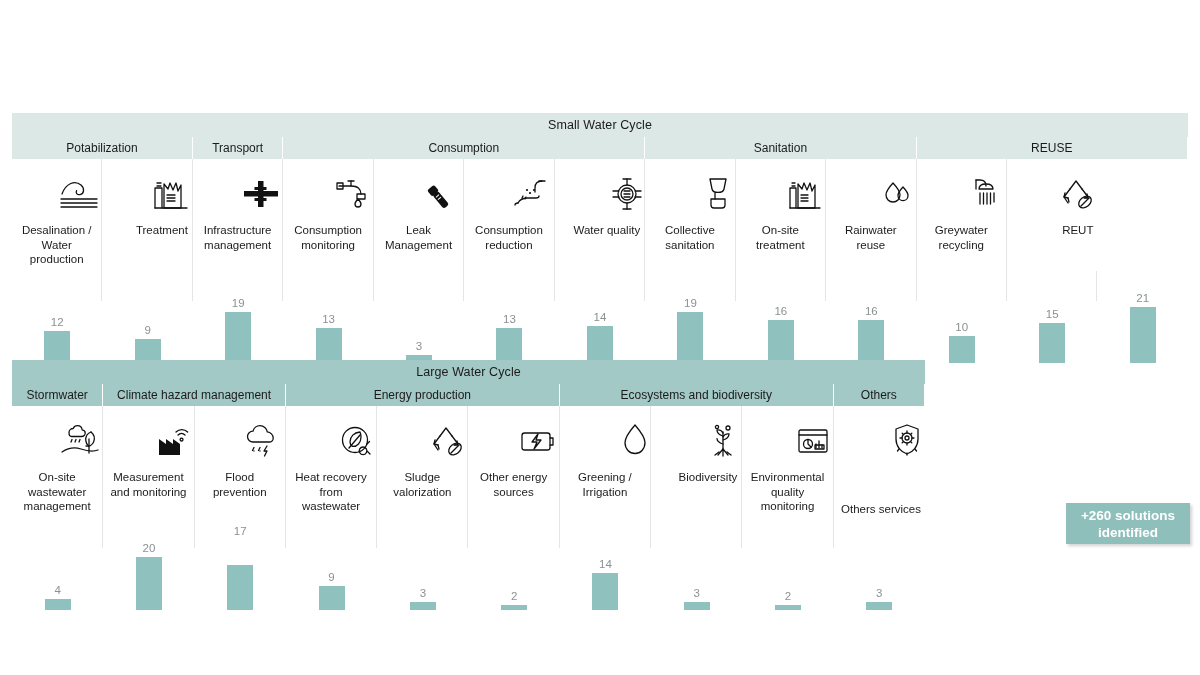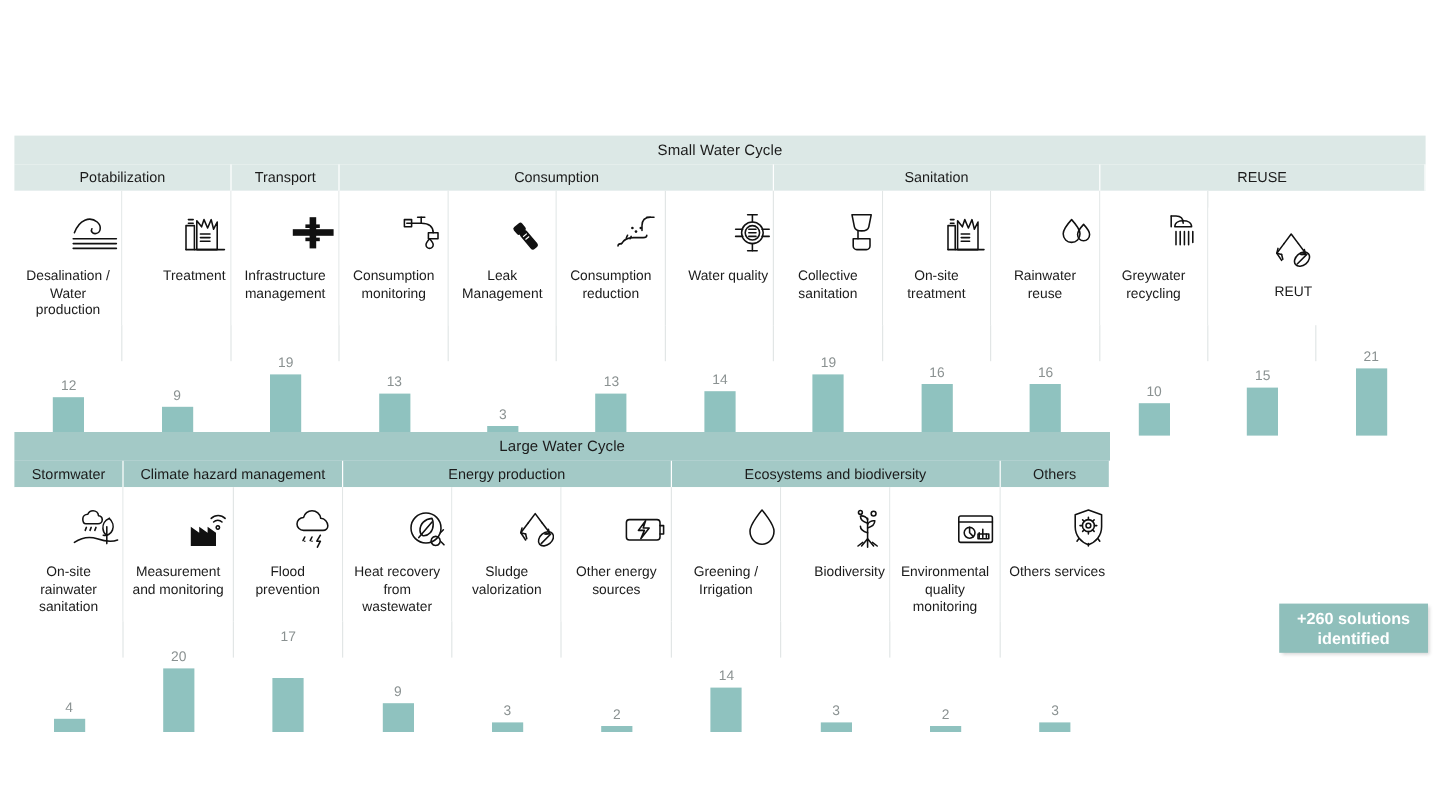--- a/index.html
+++ b/index.html
@@ -239,21 +239,21 @@
           <div class="icon">
             <svg width="38" height="36" viewBox="0 0 38 36">
               <path fill="none" stroke="#111" stroke-width="1.3" stroke-linecap="round" stroke-linejoin="round" d="M8 4v9"></path>
               <path fill="none" stroke="#111" stroke-width="1.3" stroke-linecap="round" stroke-linejoin="round" d="M8 4h4c4 0 6 2.4 6 6"></path>
               <path fill="none" stroke="#111" stroke-width="1.3" stroke-linecap="round" stroke-linejoin="round" d="M11 13c0-3.6 3.6-5 7-5s7 1.4 7 5z"></path>
               <path fill="none" stroke="#111" stroke-width="1.3" stroke-linecap="round" stroke-linejoin="round" d="M12 17v11M15.5 17v11M19 17v11M22.5 17v11M26 17v9"></path>
             </svg>
           </div>
           <div class="label">Greywater recycling</div>
         </div>
-        <div class="card" style="width: 90.4615px; height: 112px; margin-top: 14px;">
+        <div class="card" style="width: 90.4615px; height: 112px;">
           <div class="icon">
             <svg width="40" height="36" viewBox="0 0 40 36">
               <path fill="none" stroke="#111" stroke-width="1.3" stroke-linecap="round" stroke-linejoin="round" d="M13 13l6-8 6 8"></path>
               <path fill="none" stroke="#111" stroke-width="1.3" stroke-linecap="round" stroke-linejoin="round" d="M25 13l6 8-3 1"></path>
               <path fill="none" stroke="#111" stroke-width="1.3" stroke-linecap="round" stroke-linejoin="round" d="M13 13l-6 8 4 6"></path>
               <path fill="none" stroke="#111" stroke-width="1.3" stroke-linecap="round" stroke-linejoin="round" d="M8 17l-1 4 4 1"></path>
               <path fill="none" stroke="#111" stroke-width="1.3" stroke-linecap="round" stroke-linejoin="round" d="M30 18l1 4-4 0"></path>
               <path fill="none" stroke="#111" stroke-width="1.3" stroke-linecap="round" stroke-linejoin="round" d="M12 26l-1-4"></path>
               <ellipse cx="28" cy="26" rx="7" ry="5" transform="rotate(-40 28 26)" fill="none" stroke="#111" stroke-width="1.3" stroke-linecap="round" stroke-linejoin="round"></ellipse>
               <path fill="none" stroke="#111" stroke-width="1.3" stroke-linecap="round" stroke-linejoin="round" d="M24 30l8-8"></path>
@@ -344,21 +344,21 @@
           <div class="icon">
             <svg width="44" height="34" viewBox="0 0 44 34">
               <path fill="none" stroke="#111" stroke-width="1.3" stroke-linecap="round" stroke-linejoin="round" d="M11 8.5c0-2.3 1.9-4 4.2-4 .7-1.8 2.4-2.9 4.3-2.9 2.4 0 4.4 1.8 4.6 4.2 1.8.2 3.1 1.6 3.1 3.3 0 1.9-1.6 3.4-3.5 3.4H13.6C11.9 12.5 11 10.8 11 8.5z"></path>
               <path fill="none" stroke="#111" stroke-width="1.3" stroke-linecap="round" stroke-linejoin="round" d="M14 15.5l-1 2.5M18 15.5l-1 2.5M22 15.5l-1 2.5"></path>
               <path fill="none" stroke="#111" stroke-width="1.3" stroke-linecap="round" stroke-linejoin="round" d="M33 8c3 2.5 4 6.5 2.7 9.8-1.3 3.3-4.6 5-7.7 4.2"></path>
               <path fill="none" stroke="#111" stroke-width="1.3" stroke-linecap="round" stroke-linejoin="round" d="M33 8c-3.6 1.4-5.6 5-5.2 8.6.2 2.3 1.3 4.3 2.9 5.6"></path>
               <path fill="none" stroke="#111" stroke-width="1.3" stroke-linecap="round" stroke-linejoin="round" d="M31 15v14"></path>
               <path fill="none" stroke="#111" stroke-width="1.3" stroke-linecap="round" stroke-linejoin="round" d="M4 28c6-4 13-5 19-3 5 1.7 12 3 17 1"></path>
             </svg>
           </div>
-          <div class="label">On-site rainwater sanitation</div>
+          <div class="label">On-site wastewater management</div>
         </div>
         <div class="card" style="width: 91.3px; height: 112px;">
           <div class="icon">
             <svg width="40" height="34" viewBox="0 0 40 34">
               <path fill="#111" d="M5 31V15l7 5V15l7 5V15l7 5v11z"></path>
               <path fill="none" stroke="#111" stroke-width="1.3" stroke-linecap="round" stroke-linejoin="round" d="M24 11c2-2 5-2 7 0"></path>
               <path fill="none" stroke="#111" stroke-width="1.3" stroke-linecap="round" stroke-linejoin="round" d="M22 8c3.2-3.2 8.4-3.2 11.6 0"></path>
               <path fill="none" stroke="#111" stroke-width="1.3" stroke-linecap="round" stroke-linejoin="round" d="M27.5 14.2a1.4 1.4 0 1 0 .1 0z"></path>
             </svg>
           </div>
@@ -441,21 +441,21 @@
               <rect x="6" y="6" width="28" height="22" rx="1.5" fill="none" stroke="#111" stroke-width="1.3" stroke-linecap="round" stroke-linejoin="round"></rect>
               <path fill="none" stroke="#111" stroke-width="1.3" stroke-linecap="round" stroke-linejoin="round" d="M6 11h28"></path>
               <circle cx="15" cy="20" r="4.5" fill="none" stroke="#111" stroke-width="1.3" stroke-linecap="round" stroke-linejoin="round"></circle>
               <path fill="none" stroke="#111" stroke-width="1.3" stroke-linecap="round" stroke-linejoin="round" d="M15 20V15.5M15 20l3.2 3.2"></path>
               <path fill="none" stroke="#111" stroke-width="1.3" stroke-linecap="round" stroke-linejoin="round" d="M23 24v-4M26 24v-7M29 24v-3"></path>
               <rect x="22" y="21" width="9" height="4" fill="none" stroke="#111" stroke-width="1.3" stroke-linecap="round" stroke-linejoin="round"></rect>
             </svg>
           </div>
           <div class="label">Environmental quality monitoring</div>
         </div>
-        <div class="card" style="width: 91.3px; height: 112px;">
+        <div class="card" style="width: 91.3px; height: 112px; gap: 32px;">
           <div class="icon">
             <svg width="36" height="38" viewBox="0 0 36 38">
               <path fill="none" stroke="#111" stroke-width="1.3" stroke-linecap="round" stroke-linejoin="round" d="M18 3l11 4v10c0 7.5-5 13-11 15-6-2-11-7.5-11-15V7z"></path>
               <circle cx="18" cy="16" r="5" fill="none" stroke="#111" stroke-width="1.3" stroke-linecap="round" stroke-linejoin="round"></circle>
               <circle cx="18" cy="16" r="2" fill="none" stroke="#111" stroke-width="1.3" stroke-linecap="round" stroke-linejoin="round"></circle>
               <path fill="none" stroke="#111" stroke-width="1.3" stroke-linecap="round" stroke-linejoin="round" d="M18 9v2M18 21v2M11 16h2M23 16h2M13.2 11.2l1.4 1.4M21.4 19.4l1.4 1.4M22.8 11.2l-1.4 1.4M14.6 19.4l-1.4 1.4"></path>
               <path fill="none" stroke="#111" stroke-width="1.3" stroke-linecap="round" stroke-linejoin="round" d="M10 27l-1.5 2M26 27l1.5 2M18 31v2"></path>
             </svg>
           </div>
           <div class="label">Others services</div>

